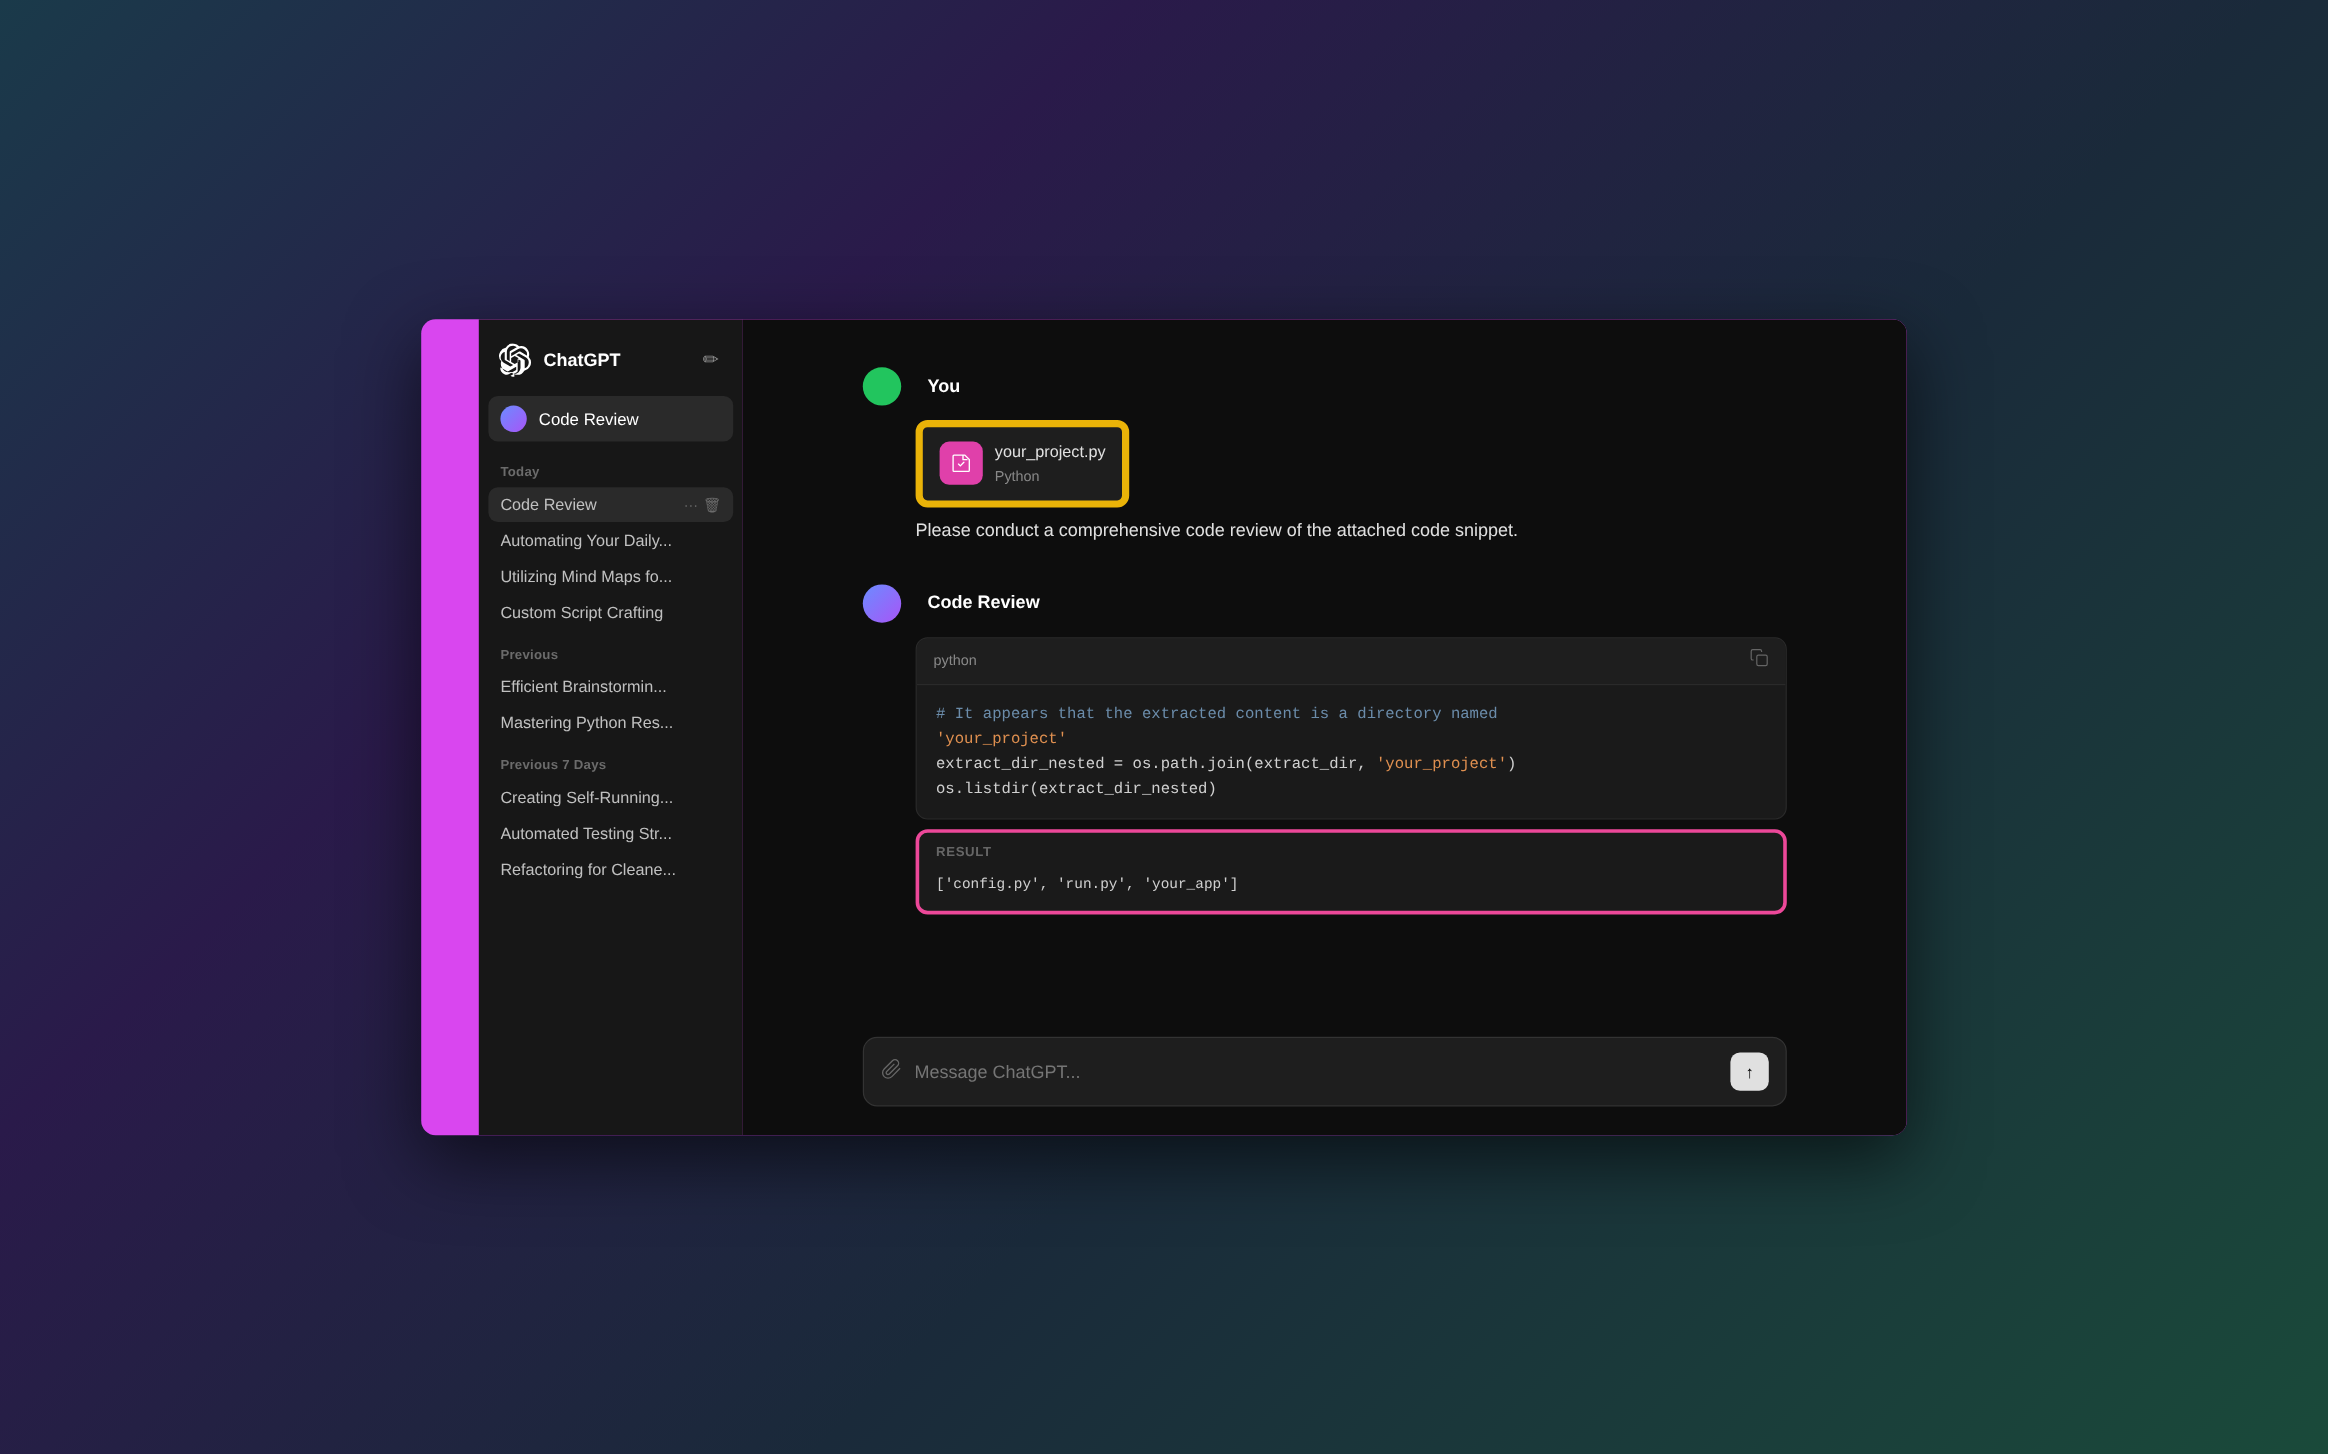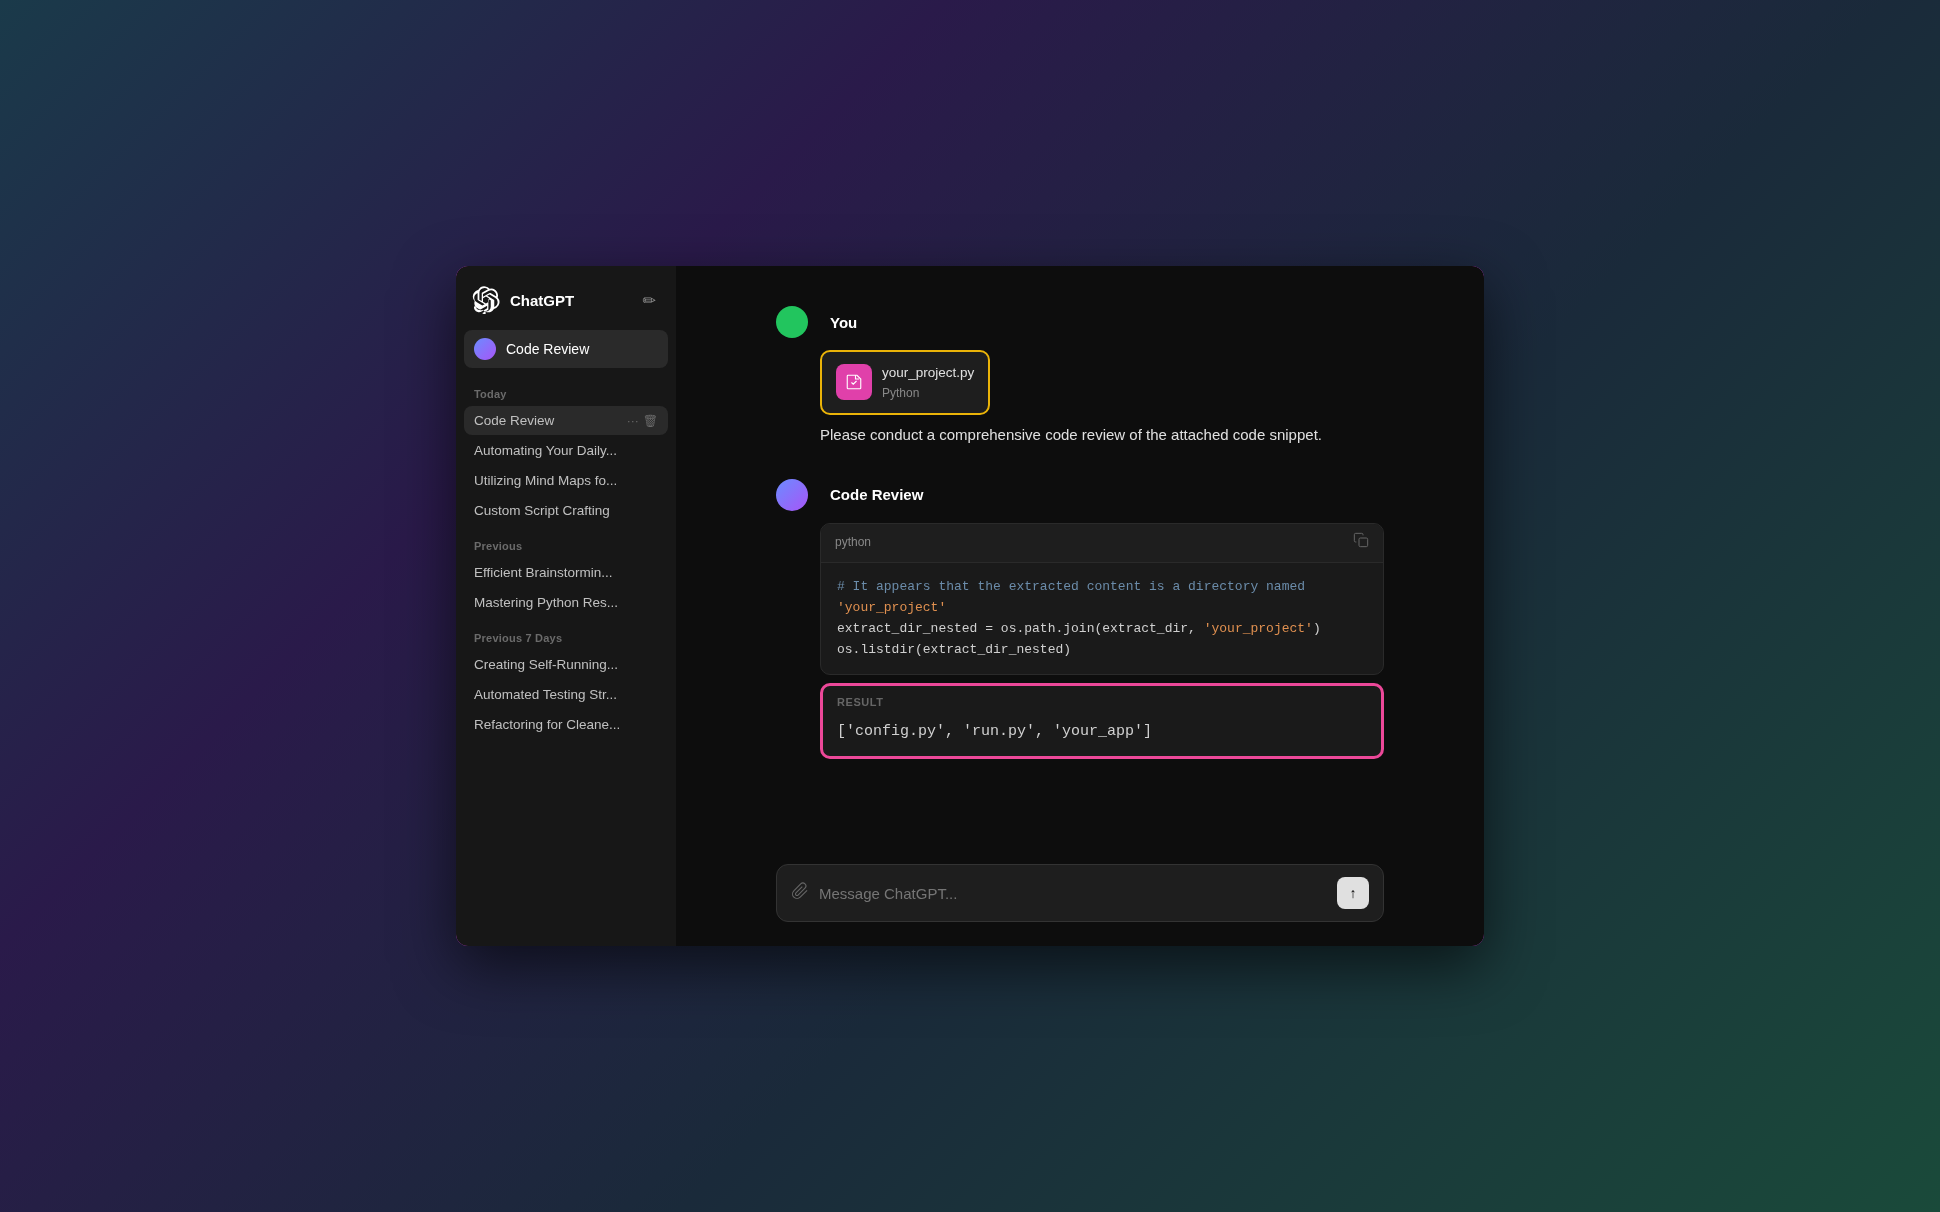--- a/index.html
+++ b/index.html
@@ -8,27 +8,28 @@
       width: 1940px;
       height: 1212px;
       background: linear-gradient(135deg, #1a3a4a 0%, #2a1a4a 30%, #1a2a3a 60%, #1a4a3a 100%);
       display: flex;
       align-items: center;
       justify-content: center;
       font-family: -apple-system, BlinkMacSystemFont, 'Segoe UI', sans-serif;
     }
 
     .app-window {
-      width: 1028px;
+      width: 1238px;
       height: 680px;
       background: #d946ef;
       border-radius: 12px;
       display: flex;
       overflow: hidden;
       box-shadow: 0 20px 60px rgba(0,0,0,0.6);
+      padding-left: 48px;
     }
 
     
     .sidebar {
       width: 220px;
       background: #171717;
       display: flex;
       flex-direction: column;
       padding: 16px 8px;
       flex-shrink: 0;
@@ -190,21 +191,21 @@
       color: #e0e0e0;
       font-size: 15px;
       line-height: 1.6;
     }
 
     .file-attachment {
       display: flex;
       align-items: center;
       gap: 10px;
       background: #1e1e1e;
-      border: 2px solid #eab308;
+      border: 6px solid #eab308;
       border-radius: 10px;
       padding: 10px 14px;
       width: fit-content;
       margin-bottom: 8px;
     }
 
     .file-icon {
       width: 36px;
       height: 36px;
       background: #e040aa;
@@ -284,21 +285,21 @@
       padding: 8px 14px 4px 14px;
       color: #666;
       font-size: 11px;
       font-weight: 600;
       letter-spacing: 0.05em;
     }
 
     .result-content {
       padding: 4px 14px 12px 14px;
       font-family: 'Courier New', Courier, monospace;
-      font-size: 15px;
+      font-size: 12px;
       color: #d0d0d0;
       line-height: 1.6;
     }
 
     .loading-dot {
       display: inline-block;
       width: 10px;
       height: 10px;
       background: #fff;
       border-radius: 50%;

